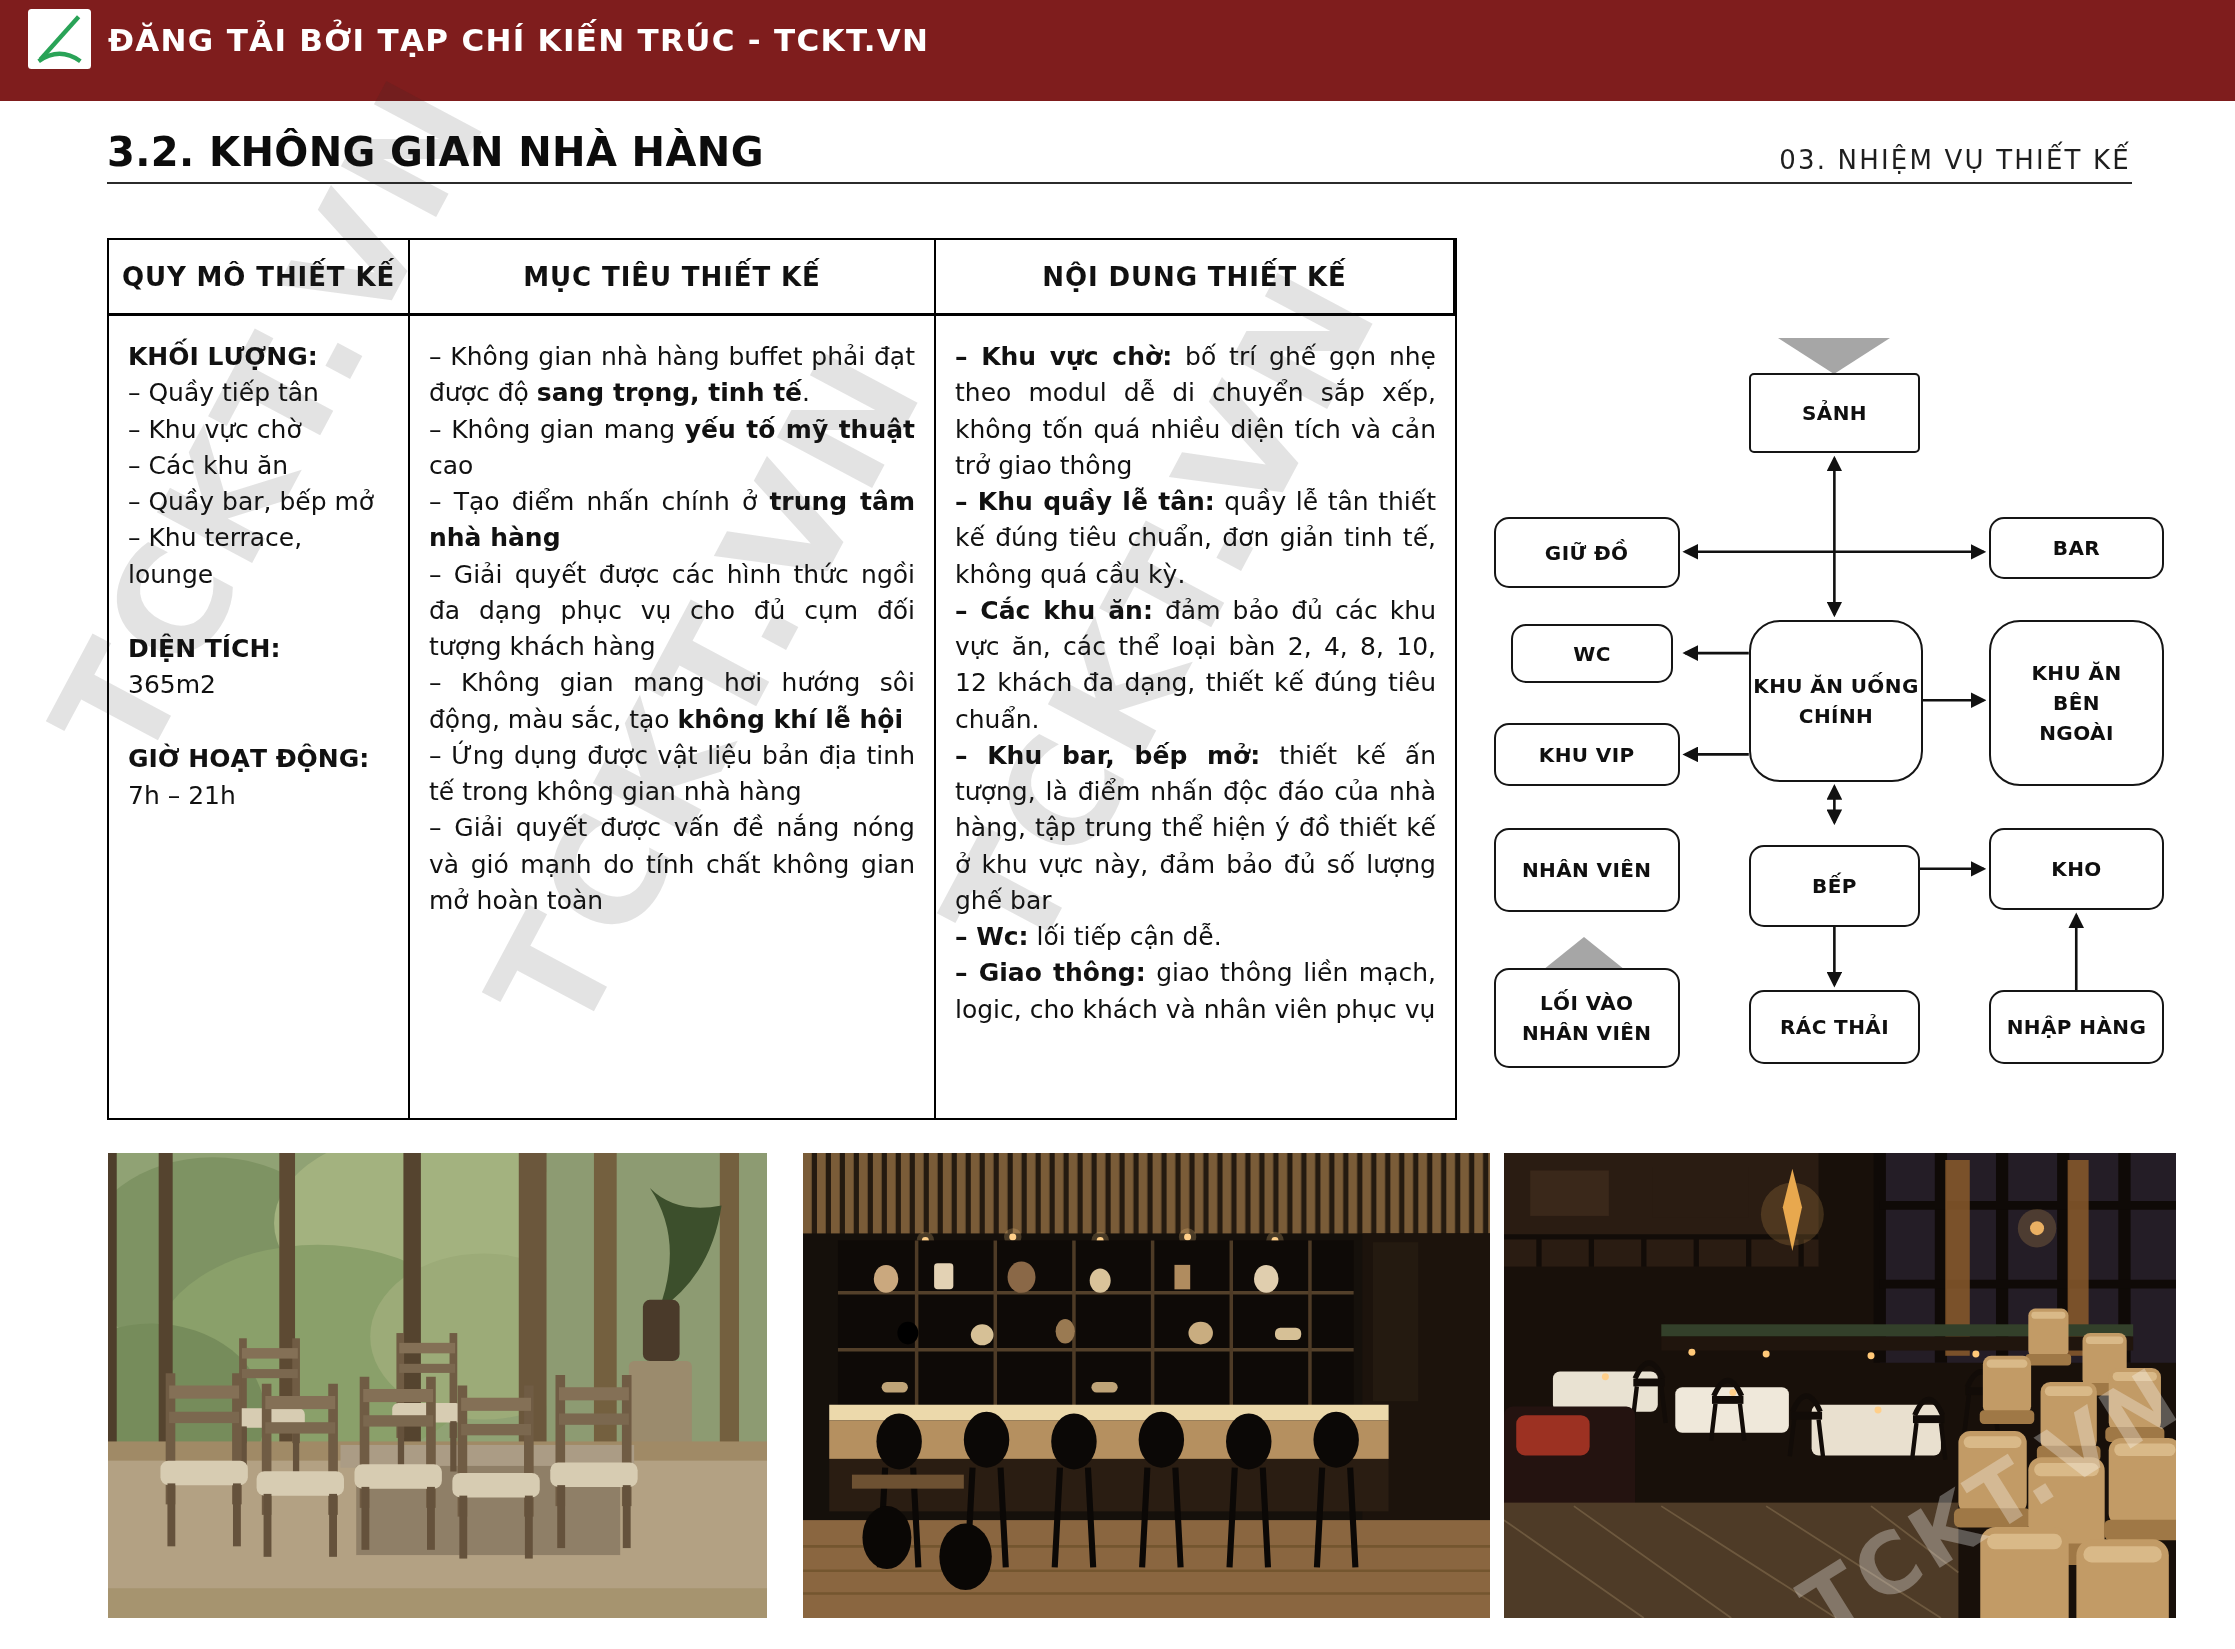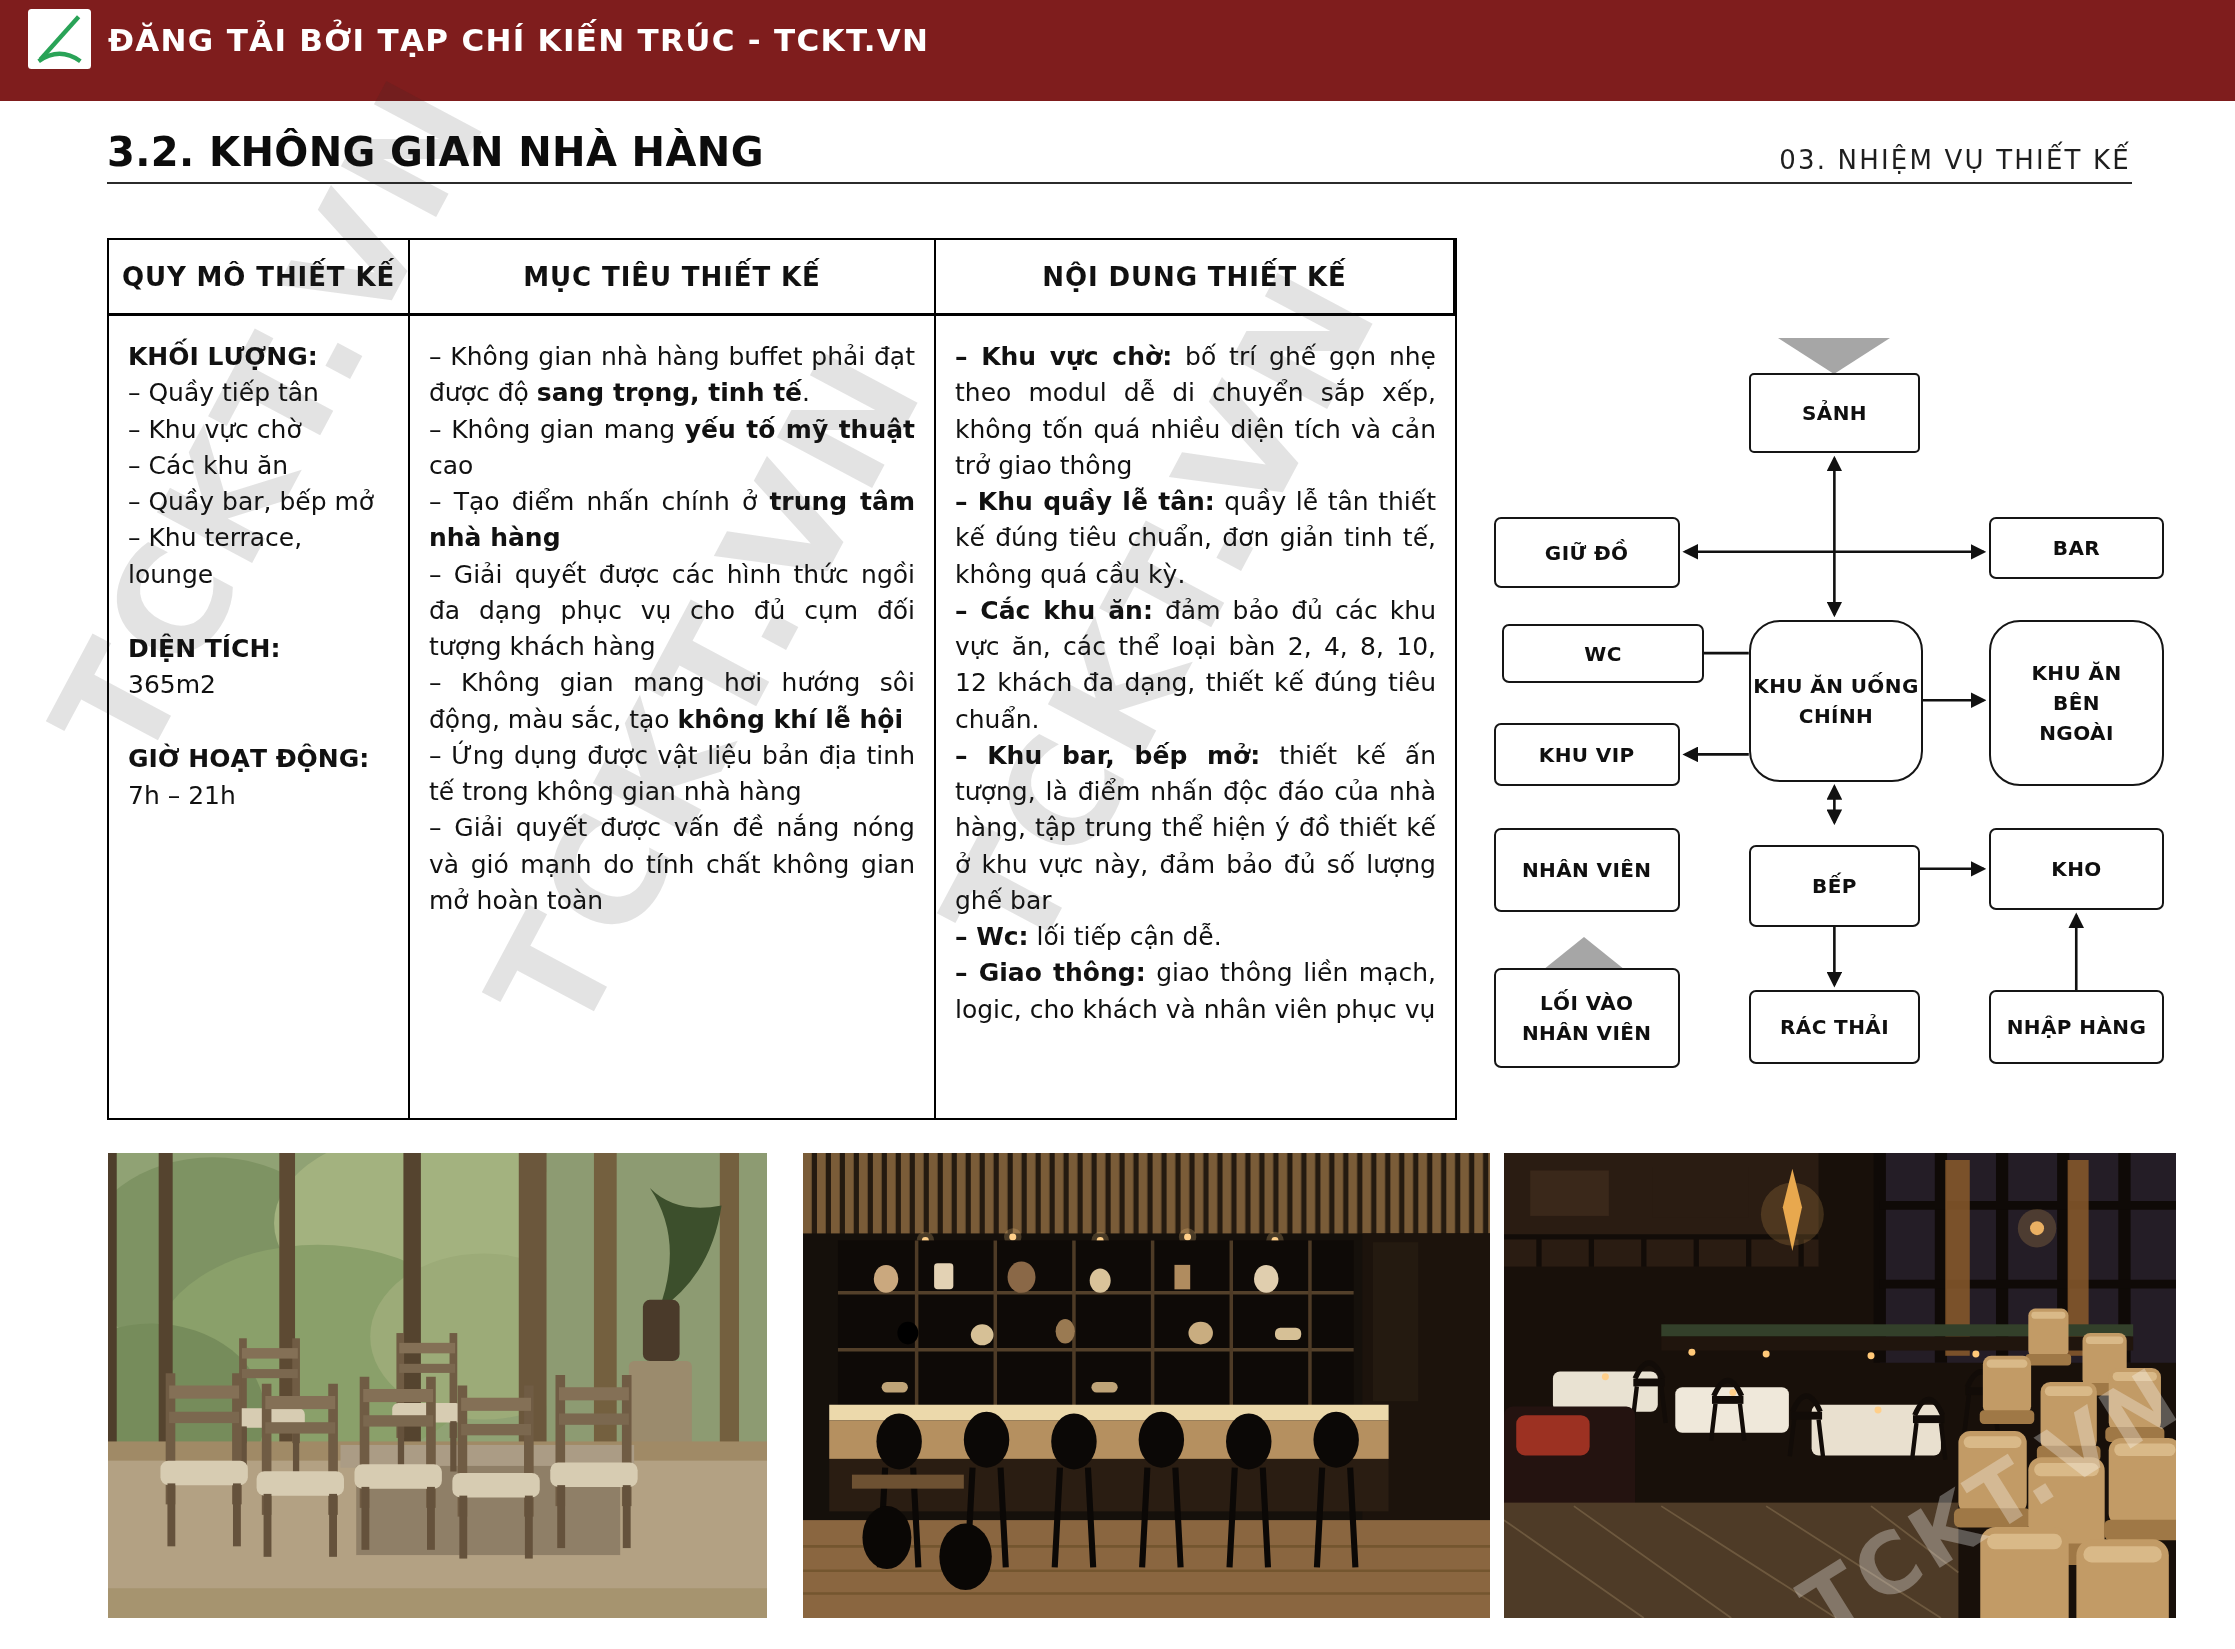--- a/index.html
+++ b/index.html
@@ -41,28 +41,28 @@
   .td{border-right:2.6px solid #000;padding:23px 19px 17.5px 19px;font-size:25px;line-height:1.45;}
   .td:last-child{border-right:none;}
   .b-label{font-weight:bold;}
   .b-label.gap{margin-top:38px;}
   .td .line{margin:0;}
   .td .para{margin:0;text-align:justify;}
 
   
   .diagram{position:absolute;left:1485px;top:323px;width:690px;height:751px;}
   .diagram svg.arrows{position:absolute;left:0;top:0;}
-  .node{position:absolute;border:2.6px solid #151515;background:#fff;border-radius:7px;
+  .node{position:absolute;border:2.6px solid #151515;background:#fff;border-radius:15px;
         display:flex;align-items:center;justify-content:center;text-align:center;
         font-size:20px;font-weight:bold;letter-spacing:0.4px;line-height:1.5;color:#0f0f0f;
         box-sizing:border-box;z-index:2;}
   .n-sanh{left:264px;top:50px;width:171px;height:80px;border-radius:5px;}
   .n-giudo{left:8.7px;top:194px;width:186px;height:71px;}
   .n-bar{left:504px;top:194px;width:175px;height:62px;}
-  .n-wc{left:17px;top:301px;width:202px;height:59px;}
+  .n-wc{left:26px;top:301px;width:162px;height:59px;}
   .n-khuanchinh{left:264px;top:297px;width:174px;height:162px;border-radius:31px;}
   .n-khuanngoai{left:504px;top:297px;width:175px;height:166px;border-radius:31px;}
   .n-khuanngoai span{display:block;max-width:91px;margin:16px auto;}
   .n-khuvip{left:8.7px;top:400px;width:186px;height:63px;}
   .n-nhanvien{left:8.7px;top:505px;width:186px;height:84px;}
   .n-bep{left:264px;top:522px;width:171px;height:82px;}
   .n-kho{left:504px;top:505px;width:175px;height:82px;}
   .n-loivao{left:8.7px;top:645px;width:186px;height:100px;}
   .n-loivao span{display:block;max-width:131px;margin:0 auto;}
   .n-racthai{left:264px;top:667px;width:171px;height:74px;}

